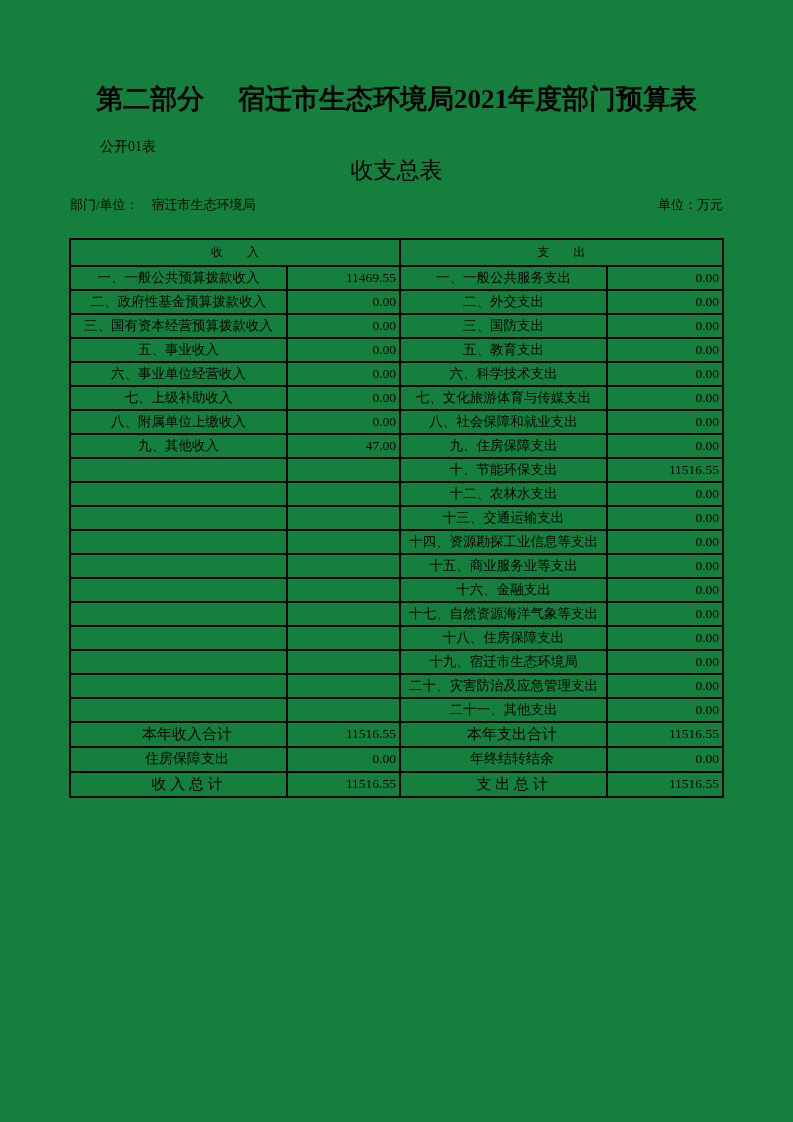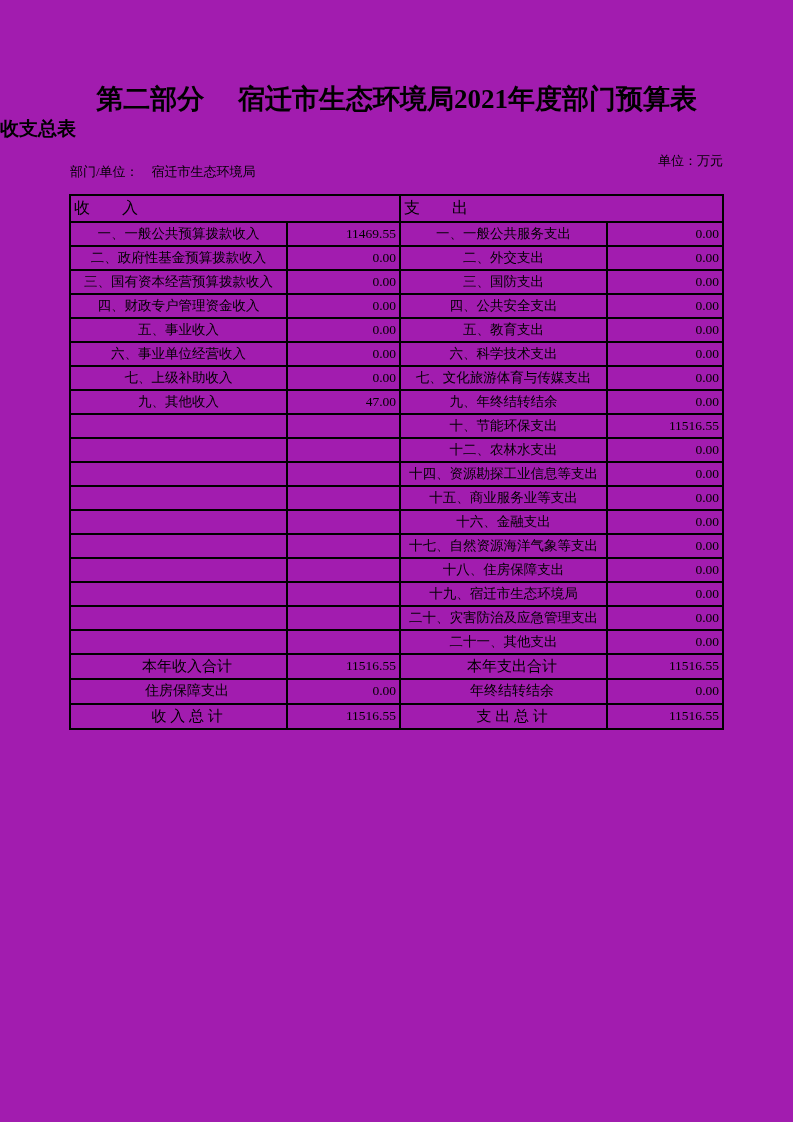--- a/index.html
+++ b/index.html
@@ -4,74 +4,75 @@
 <style>
   html, body {
     margin: 0;
     padding: 0;
     background: #ffffff;
   }
   .page {
     position: relative;
     width: 793px;
     height: 1122px;
-    background: #a21caf;
+    background: #15803d;
     color: #000000;
     font-family: "Liberation Serif", "DejaVu Serif", serif;
     box-sizing: border-box;
     padding-top: 84px;
     overflow: hidden;
   }
   .doc-title {
     text-align: center;
     font-size: 27px;
     font-weight: bold;
     line-height: 1.15;
     margin: 0;
     white-space: pre;
   }
   .table-code {
     font-size: 14px;
     margin: 24px 0 0 100px;
     line-height: 1.1;
   }
   .table-title {
-    font-size: 19px;
-    font-weight: bold;
+    text-align: center;
+    font-size: 23px;
+    font-weight: normal;
     margin: 4px 0 0 0;
     line-height: 1.1;
   }
   .meta-row {
     width: 653px;
     margin: 12px auto 0 auto;
     display: flex;
     justify-content: space-between;
-    align-items: center;
+    align-items: flex-start;
     font-size: 13px;
   }
   .meta-left { white-space: pre; }
   .meta-right { margin-bottom: 22px; }
   table.budget {
     width: 653px;
     margin: 2px auto 0 auto;
     border-collapse: collapse;
     table-layout: fixed;
   }
   table.budget th, table.budget td {
     border: 2px solid #000000;
     padding: 0 3px;
     overflow: hidden;
     white-space: nowrap;
     font-weight: normal;
   }
   th.group-header {
-    font-size: 16px;
+    font-size: 12px;
     font-weight: bold;
     height: 25px;
-    text-align: left;
+    text-align: center;
   }
   th.col-header {
     font-size: 14px;
     font-weight: bold;
     height: 27px;
     text-align: center;
   }
   td.item {
     text-align: center;
     font-size: 13.5px;
@@ -91,20 +92,21 @@
   }
   td.bold { font-weight: bold; font-size: 15px; }
 </style>
 </head>
 <body>
 
 <div class="page">
 
   <h1 class="doc-title">第二部分　 宿迁市生态环境局2021年度部门预算表</h1>
 
+  <div class="table-code">公开01表</div>
 
   <h2 class="table-title">收支总表</h2>
 
   <div class="meta-row">
     <span class="meta-left">部门/单位：    宿迁市生态环境局</span>
     <span class="meta-right">单位：万元</span>
   </div>
 
   <table class="budget">
     <colgroup>
@@ -132,59 +134,65 @@
           <td class="item">二、外交支出</td>
           <td class="num">0.00</td>
         </tr>
         <tr>
           <td class="item">三、国有资本经营预算拨款收入</td>
           <td class="num">0.00</td>
           <td class="item">三、国防支出</td>
           <td class="num">0.00</td>
         </tr>
         <tr>
-          <td class="item">四、财政专户管理资金收入</td>
-          <td class="num">0.00</td>
-          <td class="item">四、公共安全支出</td>
-          <td class="num">0.00</td>
-        </tr>
-        <tr>
           <td class="item">五、事业收入</td>
           <td class="num">0.00</td>
           <td class="item">五、教育支出</td>
           <td class="num">0.00</td>
         </tr>
         <tr>
           <td class="item">六、事业单位经营收入</td>
           <td class="num">0.00</td>
           <td class="item">六、科学技术支出</td>
           <td class="num">0.00</td>
         </tr>
         <tr>
           <td class="item">七、上级补助收入</td>
           <td class="num">0.00</td>
           <td class="item">七、文化旅游体育与传媒支出</td>
+          <td class="num">0.00</td>
+        </tr>
+        <tr>
+          <td class="item">八、附属单位上缴收入</td>
+          <td class="num">0.00</td>
+          <td class="item">八、社会保障和就业支出</td>
           <td class="num">0.00</td>
         </tr>
         <tr>
           <td class="item">九、其他收入</td>
           <td class="num">47.00</td>
-          <td class="item">九、年终结转结余</td>
+          <td class="item">九、住房保障支出</td>
           <td class="num">0.00</td>
         </tr>
         <tr>
           <td class="item"></td>
           <td class="num"></td>
           <td class="item">十、节能环保支出</td>
           <td class="num">11516.55</td>
         </tr>
         <tr>
           <td class="item"></td>
           <td class="num"></td>
           <td class="item">十二、农林水支出</td>
+          <td class="num">0.00</td>
+        </tr>
+        <tr>
+          <td class="item"></td>
+          <td class="num"></td>
+          <td class="item">十三、交通运输支出</td>
           <td class="num">0.00</td>
         </tr>
         <tr>
           <td class="item"></td>
           <td class="num"></td>
           <td class="item">十四、资源勘探工业信息等支出</td>
           <td class="num">0.00</td>
         </tr>
         <tr>
           <td class="item"></td>

